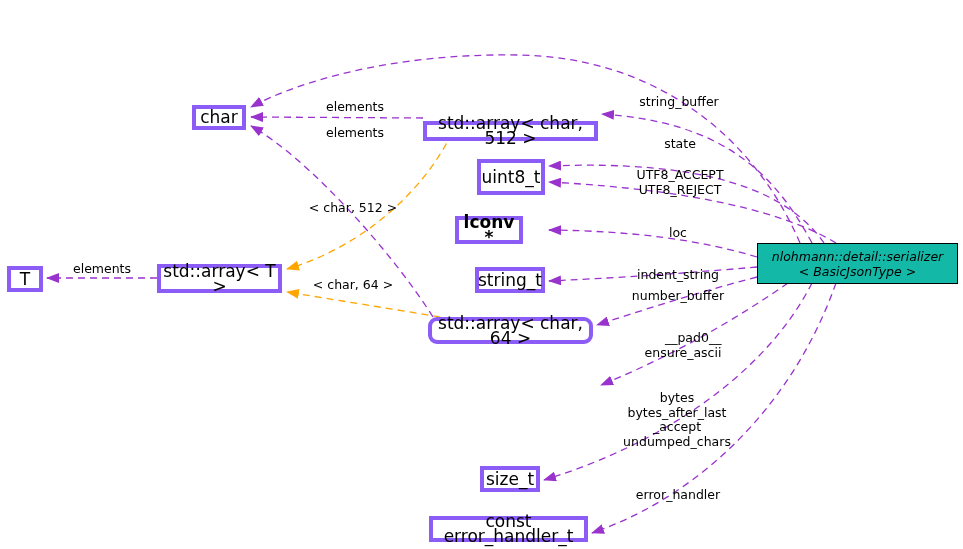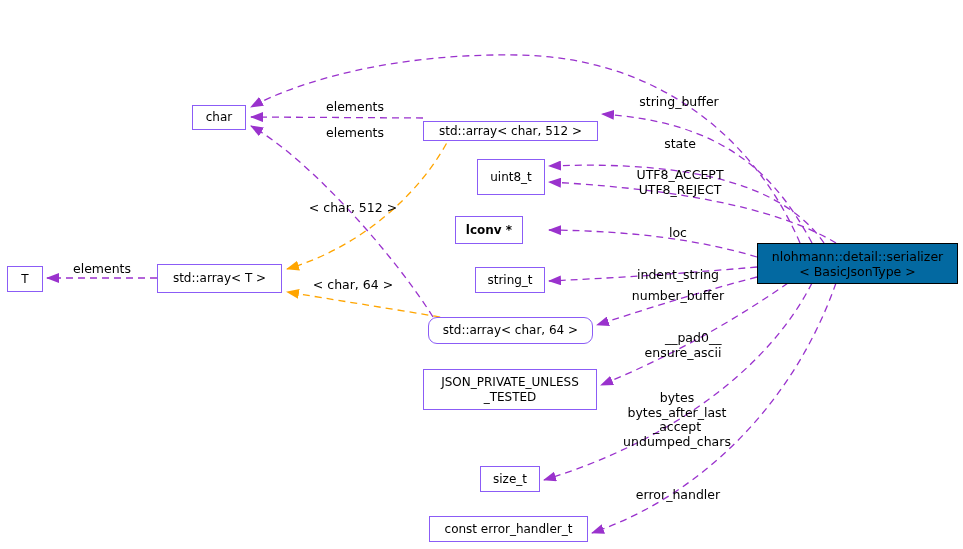--- a/index.html
+++ b/index.html
@@ -8,33 +8,34 @@
     width:963px;height:549px;
     background:#ffffff;
     font-family:"DejaVu Sans","Liberation Sans",sans-serif;
     overflow:hidden;
   }
   #edges{position:absolute;left:0;top:0;width:963px;height:549px;}
   .node{
     position:absolute;
     box-sizing:border-box;
     background:#ffffff;
-    border:1px solid #8b5cf6;
+    border:4px solid #8b5cf6;
     color:#000000;
-    font-size:12px;
+    font-size:17px;
     line-height:15px;
     display:flex;align-items:center;justify-content:center;
     text-align:center;
     white-space:pre-line;
     z-index:2;
   }
   .node.main{
-    background:#0369a1;
+    background:#14b8a6;
     border:1.5px solid #000000;
     font-size:12.5px;
+    font-style:italic;
   }
   .elabel{
     position:absolute;
     transform:translateX(-50%);
     color:#000000;
     font-size:12.5px;
     line-height:14.5px;
     text-align:center;
     white-space:pre-line;
     z-index:3;
@@ -82,22 +83,20 @@
   <div class="node" style="left:423px;top:121px;width:175px;height:20px;">std::array&lt; char, 512 &gt;</div>
 
   <div class="node" style="left:477px;top:159px;width:68px;height:36px;text-align:center;">uint8_t</div>
 
   <div class="node" style="left:455px;top:216px;width:68px;height:28px;font-weight:bold;">lconv *</div>
 
   <div class="node" style="left:475px;top:267px;width:70px;height:26px;">string_t</div>
 
   <div class="node" style="left:428px;top:317px;width:165px;height:27px;border-radius:9px;">std::array&lt; char, 64 &gt;</div>
 
-  <div class="node" style="left:423px;top:369px;width:174px;height:41px;">JSON_PRIVATE_UNLESS
-_TESTED</div>
 
   <div class="node" style="left:480px;top:466px;width:60px;height:26px;">size_t</div>
 
   <div class="node" style="left:429px;top:516px;width:159px;height:26px;">const error_handler_t</div>
 
   <div class="node" style="left:7px;top:266px;width:36px;height:26px;">T</div>
 
   <div class="node" style="left:157px;top:264px;width:125px;height:29px;">std::array&lt; T &gt;</div>
 
   <div class="node main" style="left:757px;top:243px;width:201px;height:41px;">nlohmann::detail::serializer

